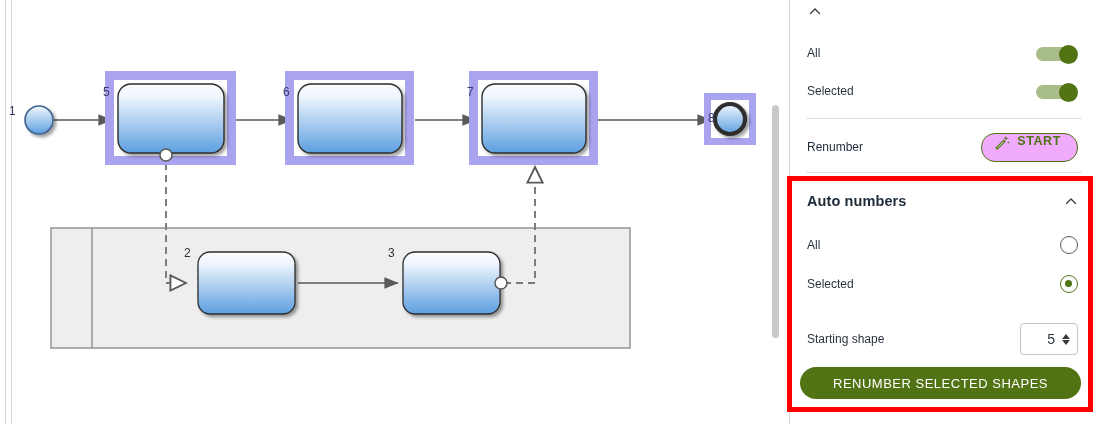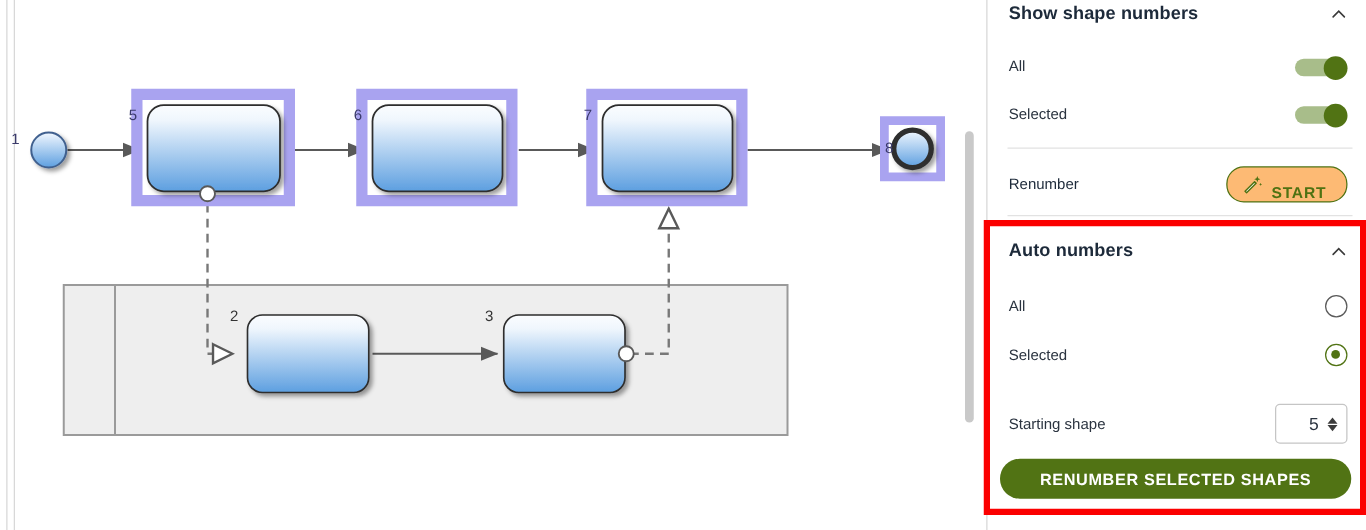--- a/index.html
+++ b/index.html
@@ -141,27 +141,27 @@
     position: absolute;
     left: 16px;
     width: 276px;
     height: 1px;
     background: #e2e2e2;
   }
 
   
   .start-btn {
     display: inline-flex;
-    align-items: flex-end;
+    align-items: flex-start;
     gap: 7px;
     height: 27px;
     padding: 0 16px 0 11px;
     border: 1.6px solid #4f7212;
     border-radius: 14px;
-    background: #fdba74;
+    background: #f0abfc;
     cursor: pointer;
   }
   .start-btn .label {
     font-size: 12.5px;
     font-weight: bold;
     color: #4f7212;
     letter-spacing: 0.6px;
   }
 
   
@@ -234,21 +234,21 @@
     left: 800px;
     top: 367px;
     width: 281px;
     height: 32px;
     border-radius: 16px;
     background: #517314;
     color: #ffffff;
     border: 0;
     font-family: "Liberation Sans", sans-serif;
     font-size: 13px;
-    font-weight: bold;
+    font-weight: normal;
     letter-spacing: 0.5px;
     cursor: pointer;
   }
 
   
   .redbox {
     position: absolute;
     left: 787px;
     top: 176px;
     width: 306px;
@@ -364,21 +364,20 @@
     <span class="shape-num" style="left:708px;top:112px;">8</span>
     <span class="shape-num dark" style="left:184px;top:247px;">2</span>
     <span class="shape-num dark" style="left:388px;top:247px;">3</span>
   </div>
 
   <div class="panel-scrollbar"></div>
 
   <div id="panel">
 
     <div class="section-header" style="top:-4px;">
-      <span class="section-title">Show shape numbers</span>
       <span class="chev">
         <svg width="16" height="16" viewBox="0 0 16 16">
             <path d="M3.5,10.5 L8,6 L12.5,10.5" fill="none" stroke="#3a3a3a" stroke-width="1.3" stroke-linecap="round"></path>
           </svg>
       </span>
     </div>
 
     <div class="row" style="top:36px;">
       <span class="row-label">All</span>
       <span class="toggle">

